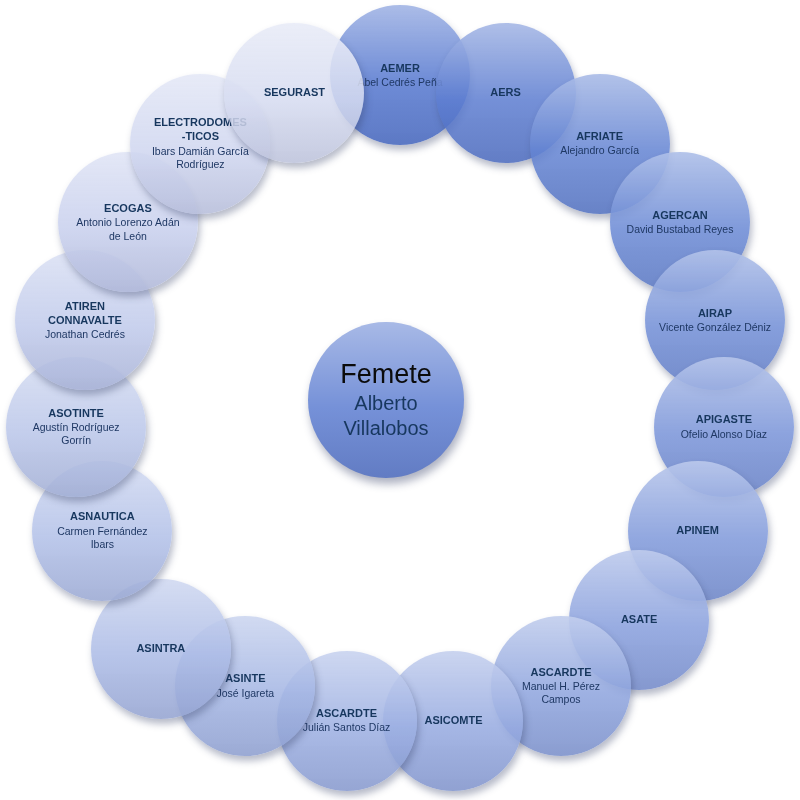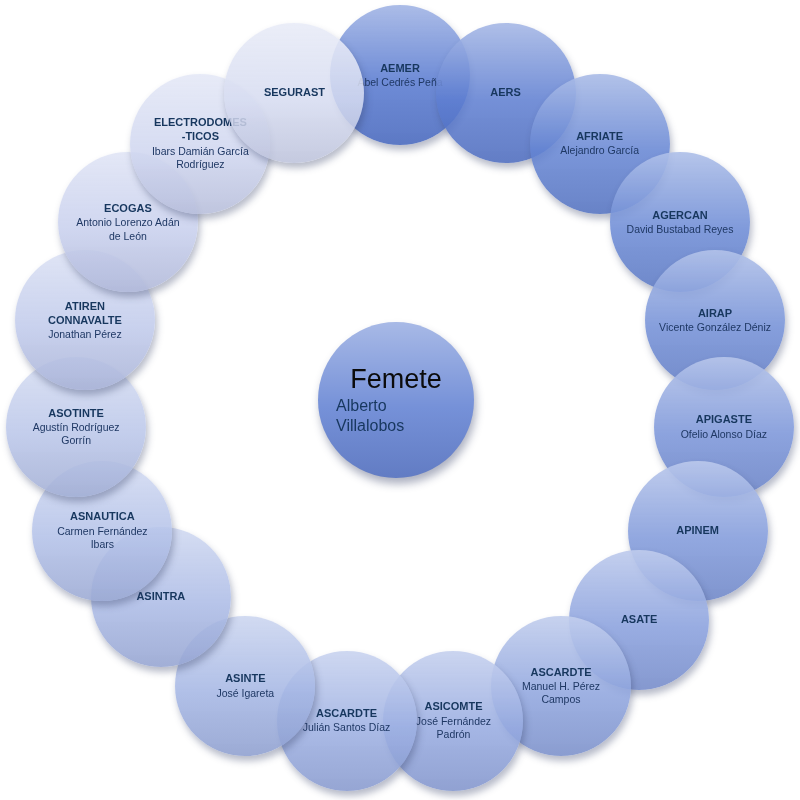--- a/index.html
+++ b/index.html
@@ -42,43 +42,43 @@
     margin-bottom: 1px;
   }
   .person-label {
     font-size: 10.5px;
     color: #1F3864;
     line-height: 1.3;
     max-width: 112px;
   }
   .center-node {
     position: absolute;
-    left: 318px;
+    left: 308px;
     top: 322px;
     width: 156px;
     height: 156px;
     border-radius: 50%;
     display: flex;
     flex-direction: column;
     align-items: center;
     justify-content: center;
-    text-align: left;
+    text-align: center;
     box-shadow: 2px 6px 9px rgba(50, 60, 100, 0.40);
     background-image: linear-gradient(to bottom,
         rgba(255,255,255,0.40),
         rgba(255,255,255,0.05) 55%,
         rgba(10,15,60,0.12));
   }
   .center-title {
     font-size: 27px;
     color: #0b0b0b;
     line-height: 1.15;
   }
   .center-subtitle {
-    font-size: 16px;
+    font-size: 20px;
     color: #17375E;
     line-height: 1.25;
     max-width: 120px;
   }
 </style>
 </head>
 <body>
 
 <div class="canvas">
 
@@ -112,44 +112,43 @@
       <div class="ring-node" style="left: 569.11px; top: 550.117px; background-color: rgba(128, 153, 218, 0.85);">
       <div class="org-label">ASATE</div>
       <div class="person-label"></div>
     </div>
       <div class="ring-node" style="left: 491px; top: 615.829px; background-color: rgba(135, 159, 220, 0.85); align-items: center;">
       <div class="org-label">ASCARDTE</div>
       <div class="person-label">Manuel H. Pérez Campos</div>
     </div>
       <div class="ring-node" style="left: 383.493px; top: 650.567px; background-color: rgba(143, 164, 222, 0.85);">
       <div class="org-label">ASICOMTE</div>
-      <div class="person-label">José Fernández Padrón</div>
     </div>
       <div class="ring-node" style="left: 276.507px; top: 650.567px; background-color: rgba(151, 170, 224, 0.85);">
       <div class="org-label">ASCARDTE</div>
       <div class="person-label">Julián Santos Díaz</div>
     </div>
       <div class="ring-node" style="left: 175.317px; top: 615.829px; background-color: rgba(158, 176, 226, 0.85);">
       <div class="org-label">ASINTE</div>
       <div class="person-label">José Igareta</div>
     </div>
-      <div class="ring-node" style="left: 90.8897px; top: 527px; background-color: rgba(166, 182, 228, 0.85);">
+      <div class="ring-node" style="left: 90.8897px; top: 579px; background-color: rgba(166, 182, 228, 0.85);">
       <div class="org-label">ASINTRA</div>
     </div>
       <div class="ring-node" style="left: 32.3737px; top: 460.551px; background-color: rgba(173, 188, 230, 0.85);">
       <div class="org-label">ASNAUTICA</div>
       <div class="person-label">Carmen Fernández Ibars</div>
     </div>
       <div class="ring-node" style="left: 6.11004px; top: 356.838px; background-color: rgba(181, 194, 232, 0.85);">
       <div class="org-label">ASOTINTE</div>
       <div class="person-label">Agustín Rodríguez Gorrín</div>
     </div>
       <div class="ring-node" style="left: 14.9449px; top: 250.217px; background-color: rgba(188, 199, 234, 0.85);">
       <div class="org-label">ATIREN CONNAVALTE</div>
-      <div class="person-label">Jonathan Pérez</div>
+      <div class="person-label">Jonathan Cedrés</div>
     </div>
       <div class="ring-node" style="left: 57.9209px; top: 152.242px; background-color: rgba(196, 205, 236, 0.85);">
       <div class="org-label">ECOGAS</div>
       <div class="person-label">Antonio Lorenzo Adán de León</div>
     </div>
       <div class="ring-node" style="left: 130.381px; top: 73.5293px; background-color: rgba(204, 211, 238, 0.85);">
       <div class="org-label">ELECTRODOMES
 -TICOS</div>
       <div class="person-label">Ibars Damián García Rodríguez</div>
     </div>

